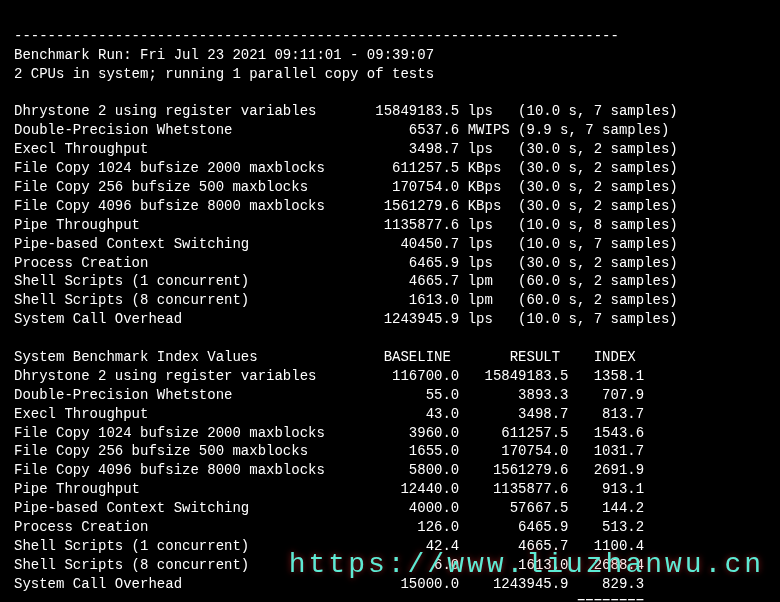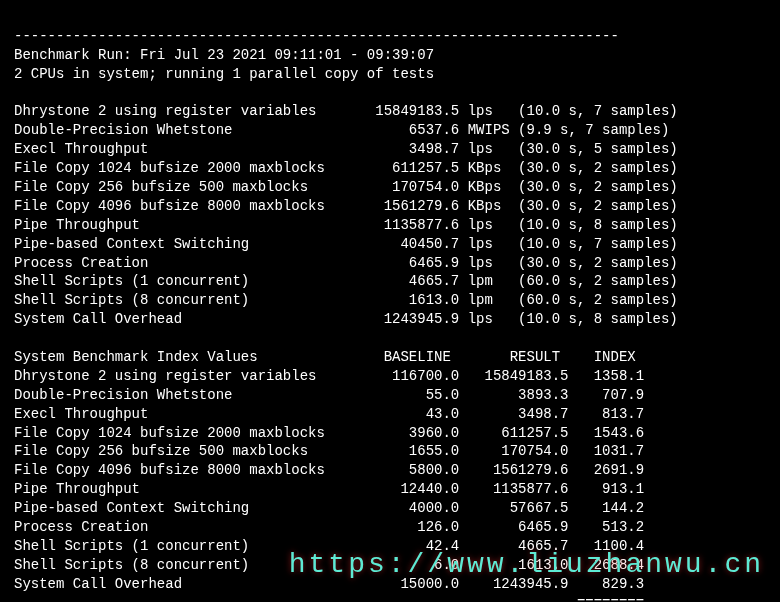--- a/index.html
+++ b/index.html
@@ -10,30 +10,30 @@
 </head>
 <body>
 
 <div class="term">
 <span class="dashrow">------------------------------------------------------------------------</span>
 <span>Benchmark Run: Fri Jul 23 2021 09:11:01 - 09:39:07</span>
 <span>2 CPUs in system; running 1 parallel copy of tests</span>
 
 <span>Dhrystone 2 using register variables       15849183.5 lps   (10.0 s, 7 samples)</span>
 <span>Double-Precision Whetstone                     6537.6 MWIPS (9.9 s, 7 samples)</span>
-<span>Execl Throughput                               3498.7 lps   (30.0 s, 5 samples)</span>
+<span>Execl Throughput                               3498.7 lps   (30.0 s, 2 samples)</span>
 <span>File Copy 1024 bufsize 2000 maxblocks        611257.5 KBps  (30.0 s, 2 samples)</span>
 <span>File Copy 256 bufsize 500 maxblocks          170754.0 KBps  (30.0 s, 2 samples)</span>
 <span>File Copy 4096 bufsize 8000 maxblocks       1561279.6 KBps  (30.0 s, 2 samples)</span>
 <span>Pipe Throughput                             1135877.6 lps   (10.0 s, 8 samples)</span>
 <span>Pipe-based Context Switching                  40450.7 lps   (10.0 s, 7 samples)</span>
 <span>Process Creation                               6465.9 lps   (30.0 s, 2 samples)</span>
 <span>Shell Scripts (1 concurrent)                   4665.7 lpm   (60.0 s, 2 samples)</span>
 <span>Shell Scripts (8 concurrent)                   1613.0 lpm   (60.0 s, 2 samples)</span>
-<span>System Call Overhead                        1243945.9 lps   (10.0 s, 8 samples)</span>
+<span>System Call Overhead                        1243945.9 lps   (10.0 s, 7 samples)</span>
 
 <span>System Benchmark Index Values               BASELINE       RESULT    INDEX</span>
 <span>Dhrystone 2 using register variables         116700.0   15849183.5   1358.1</span>
 <span>Double-Precision Whetstone                       55.0       3893.3    707.9</span>
 <span>Execl Throughput                                 43.0       3498.7    813.7</span>
 <span>File Copy 1024 bufsize 2000 maxblocks          3960.0     611257.5   1543.6</span>
 <span>File Copy 256 bufsize 500 maxblocks            1655.0     170754.0   1031.7</span>
 <span>File Copy 4096 bufsize 8000 maxblocks          5800.0    1561279.6   2691.9</span>
 <span>Pipe Throughput                               12440.0    1135877.6    913.1</span>
 <span>Pipe-based Context Switching                   4000.0      57667.5    144.2</span>

